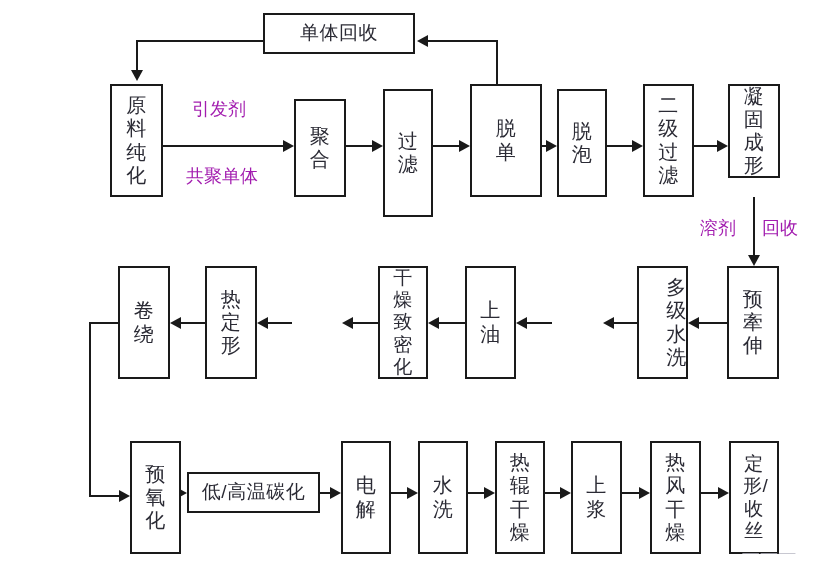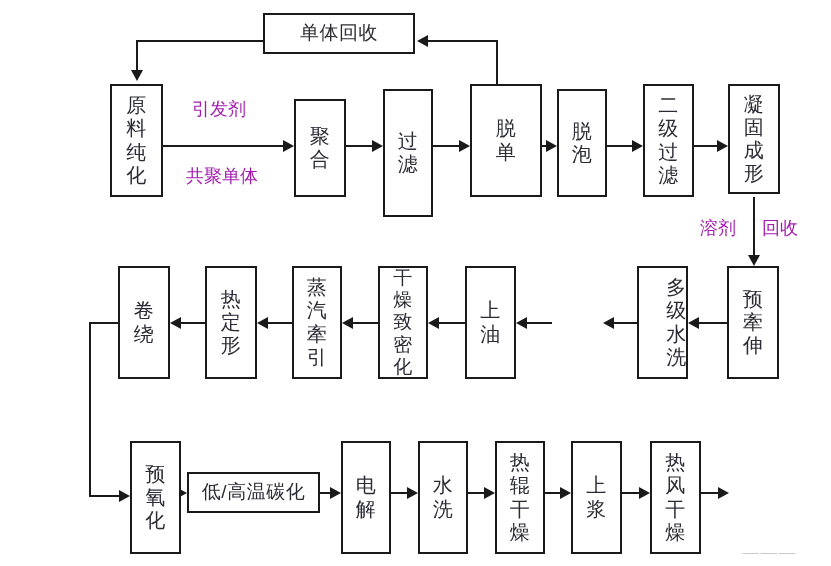--- a/index.html
+++ b/index.html
@@ -129,21 +129,21 @@
   </div>
 
   <div class="node v" style="left:557px; top:89px; width:50px; height:108px;">
     <span class="txt fs20">脱泡</span>
   </div>
 
   <div class="node v" style="left:643px; top:84px; width:51px; height:113px;">
     <span class="txt fs20">二级过滤</span>
   </div>
 
-  <div class="node v" style="left:728px; top:84px; width:52px; height:110px;">
+  <div class="node v" style="left:728px; top:84px; width:52px; height:94px;">
     <span class="txt fs20">凝固成形</span>
   </div>
 
   <div class="ln hl" style="left:163px; top:145px; width:120px;"></div>
   <div class="ah ah-r" style="left:283px; top:140px;"></div>
 
   <div class="ln hl" style="left:346px; top:145px; width:26px;"></div>
   <div class="ah ah-r" style="left:372px; top:140px;"></div>
 
   <div class="ln hl" style="left:433px; top:145px; width:26px;"></div>
@@ -176,23 +176,20 @@
 
 
   <div class="node v" style="left:465px; top:266px; width:51px; height:113px;">
     <span class="txt fs20">上油</span>
   </div>
 
   <div class="node v" style="left:378px; top:266px; width:50px; height:113px;">
     <span class="txt fs19">干燥致密化</span>
   </div>
 
-  <div class="node v" style="left:292px; top:266px; width:50px; height:113px;">
-    <span class="txt fs20">蒸汽牽引</span>
-  </div>
 
   <div class="node v" style="left:205px; top:266px; width:52px; height:113px;">
     <span class="txt fs20">热定形</span>
   </div>
 
   <div class="node v" style="left:118px; top:266px; width:52px; height:113px;">
     <span class="txt fs20">卷绕</span>
   </div>
 
   <div class="ln hl" style="left:699px; top:322px; width:28px;"></div>
@@ -242,20 +239,23 @@
   </div>
 
   <div class="node v" style="left:571px; top:441px; width:51px; height:113px;">
     <span class="txt fs20">上浆</span>
   </div>
 
   <div class="node v" style="left:650px; top:441px; width:51px; height:113px;">
     <span class="txt fs20">热风干燥</span>
   </div>
 
+  <div class="node v" style="left:729px; top:441px; width:50px; height:113px;">
+    <span class="txt fs19">定形/收丝</span>
+  </div>
 
   <div class="ah ah-r" style="left:176px; top:487px;"></div>
 
   <div class="ln hl" style="left:320px; top:492px; width:10px;"></div>
   <div class="ah ah-r" style="left:330px; top:487px;"></div>
 
   <div class="ln hl" style="left:391px; top:492px; width:16px;"></div>
   <div class="ah ah-r" style="left:407px; top:487px;"></div>
 
   <div class="ln hl" style="left:468px; top:492px; width:16px;"></div>

